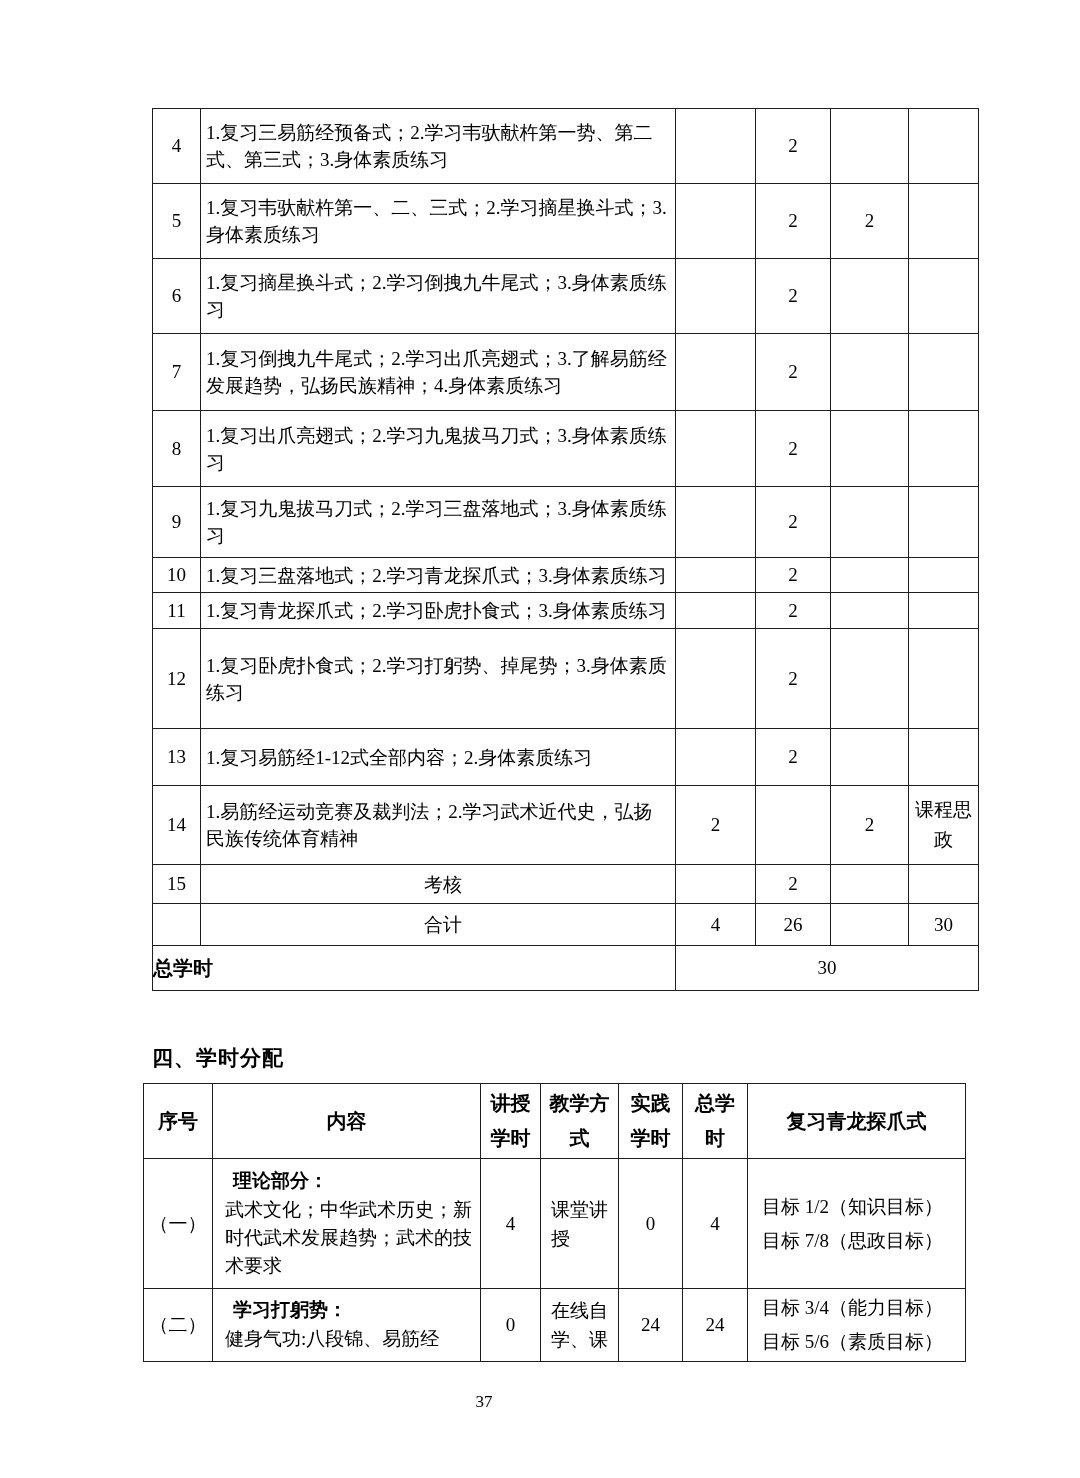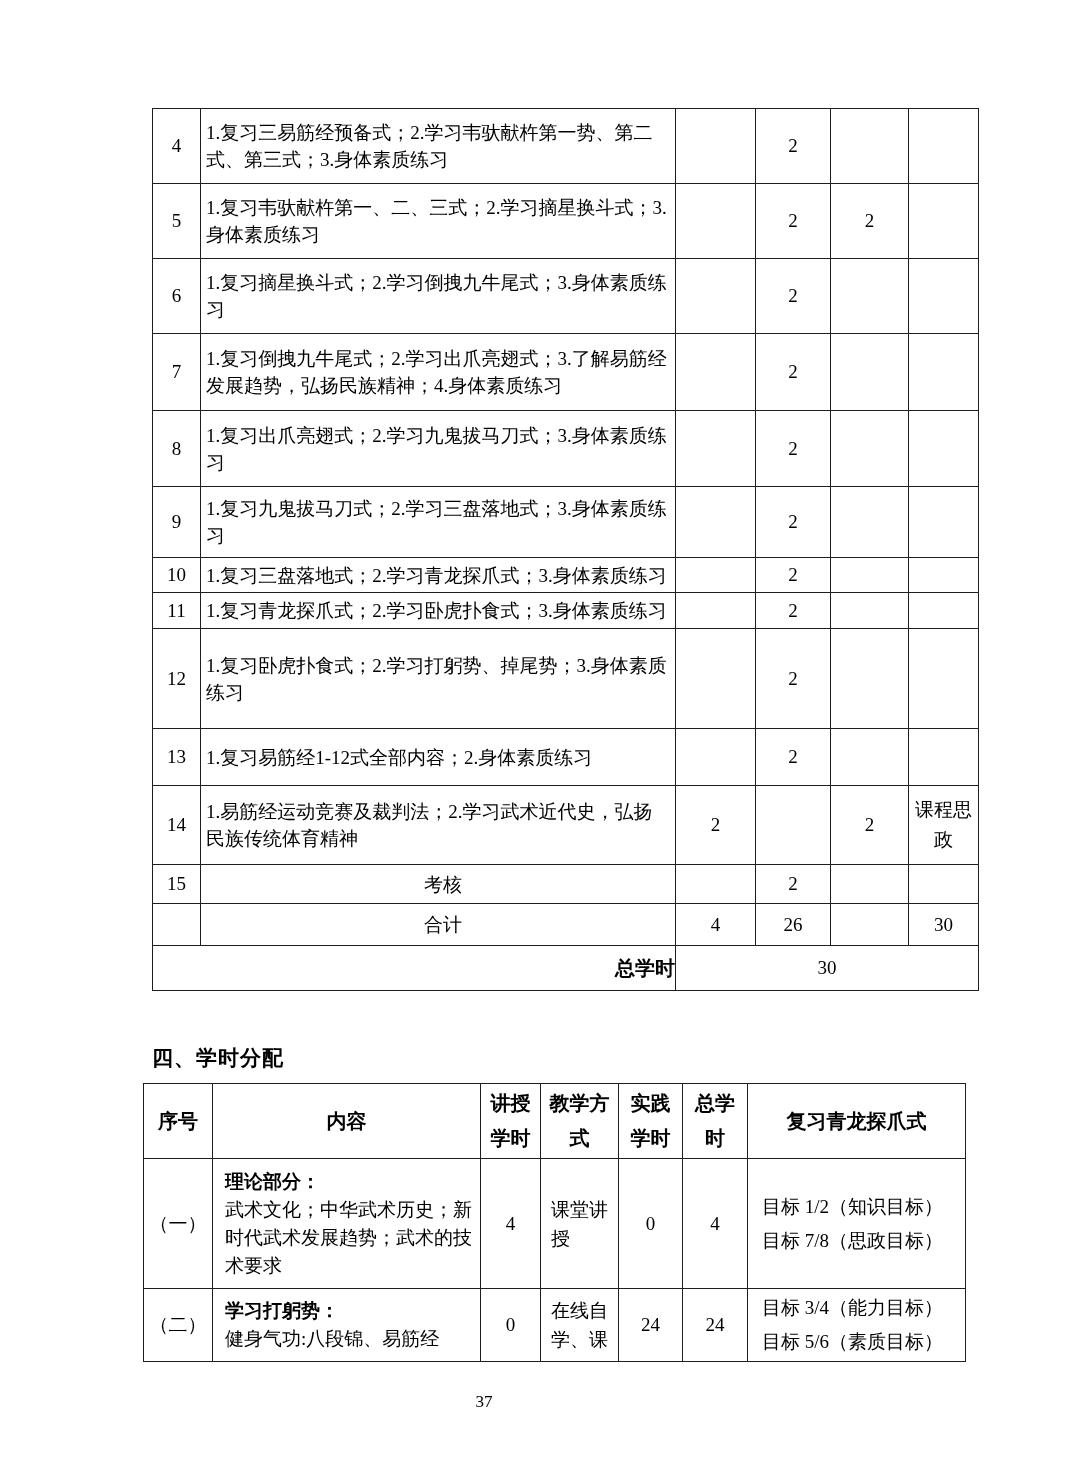--- a/index.html
+++ b/index.html
@@ -24,38 +24,38 @@
   .t1 tbody.rows tr:nth-child(5){height:76px}
   .t1 tbody.rows tr:nth-child(6){height:71px}
   .t1 tbody.rows tr:nth-child(7){height:35px}
   .t1 tbody.rows tr:nth-child(8){height:36px}
   .t1 tbody.rows tr:nth-child(9){height:100px}
   .t1 tbody.rows tr:nth-child(10){height:57px}
   .t1 tbody.rows tr:nth-child(11){height:79px}
   .t1 tbody.rows tr:nth-child(12){height:39px}
   .t1 tbody.rows tr:nth-child(13){height:42px}
   .t1 tbody.totalbody tr { height:45px; }
-  .t1 .total-label { text-align:right; font-weight:700; font-size:20px;
+  .t1 .total-label { text-align:left; font-weight:700; font-size:20px;
        font-family:"Liberation Sans","DejaVu Sans",sans-serif; }
   .t1 .total-value { text-align:center; }
 
   
   .heading { position:absolute; left:152px; top:1044px; font-size:21px; font-weight:700;
        font-family:"Liberation Sans","DejaVu Sans",sans-serif; letter-spacing:1px; }
 
   
   .t2 { left:143px; top:1083px; width:822px; }
   .t2 th { font-weight:700; font-size:20px; text-align:center; white-space:pre-line;
        line-height:35px; font-family:"Liberation Sans","DejaVu Sans",sans-serif; }
   .t2 thead tr { height:75px; }
   .t2 tbody tr:nth-child(1) { height:130px; }
   .t2 tbody tr:nth-child(2) { height:67px; }
   .t2 td.num { text-align:center; }
   .t2 td.content { padding:6px 8px 6px 12px; line-height:28px; text-align:left; }
-  .t2 .part-title { font-weight:700; font-family:Liberation Serif, serif; font-size:19px; }
+  .t2 .part-title { font-weight:700; font-family:Liberation Mono, monospace; font-size:19px;margin-left:8px; }
   .t2 td.c { text-align:center; }
   .t2 td.method { padding:2px 6px 2px 10px; line-height:29px; text-align:left; }
   .t2 td.goals { padding:2px 6px 2px 14px; line-height:34px; text-align:left; }
 
   .pageno { position:absolute; top:1392px; left:0; width:968px; text-align:center; font-size:17px; }
 </style>
 </head>
 <body>
 
 <div class="page">

